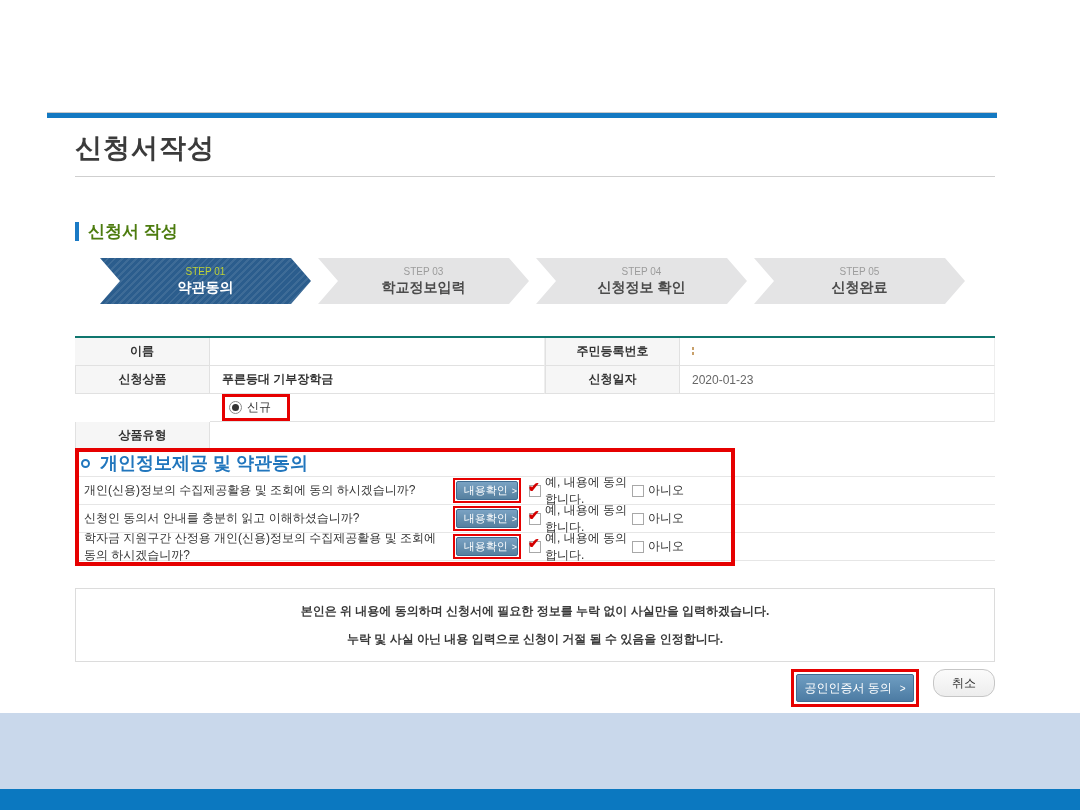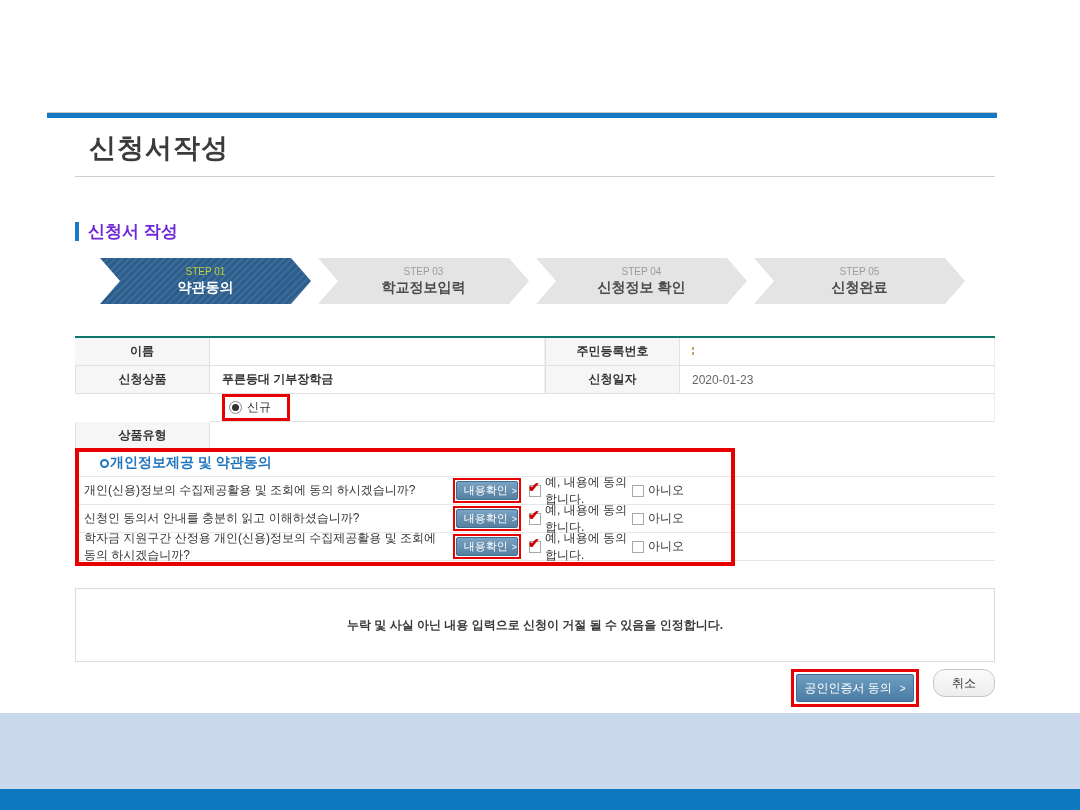--- a/index.html
+++ b/index.html
@@ -3,27 +3,27 @@
 <meta charset="utf-8">
 <style>
   * { margin:0; padding:0; box-sizing:border-box; }
   body { background:#fff; font-family:"Liberation Sans", sans-serif; }
   .screen { position:relative; width:1080px; height:810px; background:#fff; overflow:hidden; }
 
   
   .top-rule { position:absolute; left:47px; top:112px; width:950px; height:6px;
               border-top:1px solid #c9c9c9; background:#1379c2; }
 
-  .page-title { position:absolute; left:89px; top:130px; font-size:27px; font-weight:bold;
+  .page-title { position:absolute; left:75px; top:130px; font-size:27px; font-weight:bold;
                 color:#3b3b3b; letter-spacing:1px; }
   .title-underline { position:absolute; left:75px; top:176px; width:920px; height:1px; background:#cfcfcf; }
 
   .section-head { position:absolute; left:75px; top:220px; display:flex; align-items:center; gap:9px; }
   .blue-bar { width:4px; height:19px; background:#1a7ac5; }
-  .section-title { font-size:17px; font-weight:bold; color:#6d28d9; }
+  .section-title { font-size:17px; font-weight:bold; color:#4d7c0f; }
 
   
   .steps { position:absolute; left:100px; top:258px; width:865px; height:46px; display:flex; gap:7px; }
   .step { flex:1; display:flex; flex-direction:column; align-items:center; justify-content:center;
           background:#e4e4e5; line-height:1.25;
           clip-path: polygon(0 0, calc(100% - 20px) 0, 100% 50%, calc(100% - 20px) 100%, 0 100%, 20px 50%); }
   .step .step-num { font-size:10px; color:#9c9c9c; }
   .step .step-label { font-size:14px; font-weight:bold; color:#4b4b4b; }
   .step.active { background-color:#2b5d8d;
     background-image:repeating-linear-gradient(135deg, rgba(255,255,255,.09) 0 2px, rgba(0,0,0,0) 2px 5px); }
@@ -47,22 +47,22 @@
 
   .radio-annotation { display:inline-flex; align-items:center; gap:5px;
                       border:3px solid #e60000; padding:2px 16px 2px 4px; }
   .radio { width:13px; height:13px; border-radius:50%; border:1px solid #8a8a8a; background:#fff;
            display:inline-flex; align-items:center; justify-content:center; }
   .radio.checked::after { content:""; width:7px; height:7px; border-radius:50%; background:#333; }
   .radio-label { font-size:12px; color:#333; }
 
   
   .agreement { position:absolute; left:75px; top:450px; width:920px; }
-  .ag-header { height:27px; display:flex; align-items:center; gap:1px; padding-left:25px;
-               color:#2176bd; font-weight:bold; font-size:14px; border-bottom:1px solid #e6e6e6; }
+  .ag-header { height:27px; display:flex; align-items:center; gap:10px; padding-left:6px;
+               color:#2176bd; font-weight:bold; font-size:18px; border-bottom:1px solid #e6e6e6; }
   .bullet { width:9px; height:9px; border:2px solid #2176bd; border-radius:50%; }
   .ag-row { height:28px; display:flex; align-items:center; border-bottom:1px solid #e6e6e6; padding-left:9px; }
   .q { width:365px; font-size:12px; color:#333; }
   .confirm-wrap { border:2px solid #e60000; padding:1px; margin-left:4px; display:inline-flex; }
   .confirm-btn { width:62px; height:19px; background:linear-gradient(#7aa2c3,#56809f);
                  border:1px solid #3f6c92; border-radius:2px; color:#fff; font-size:11px;
                  display:flex; align-items:center; justify-content:flex-end; gap:4px; cursor:pointer;
                  font-family:inherit; }
   .carr { font-size:9px; }
   .agree-group { margin-left:8px; width:103px; display:flex; align-items:center; gap:4px; cursor:pointer; }
@@ -214,20 +214,21 @@
       <span class="no-group">
         <span class="cb"></span>
         <span class="cb-label">아니오</span>
       </span>
     </div>
 
     <div class="annotation-big"></div>
   </div>
 
   <div class="notice">
+    <p>본인은 위 내용에 동의하며 신청서에 필요한 정보를 누락 없이 사실만을 입력하겠습니다.</p>
     <p>누락 및 사실 아닌 내용 입력으로 신청이 거절 될 수 있음을 인정합니다.</p>
   </div>
 
   <div class="actions">
     <span class="submit-wrap">
       <button class="submit-btn">
         <span>공인인증서 동의</span>
         <span class="arr">&gt;</span>
       </button>
     </span>

